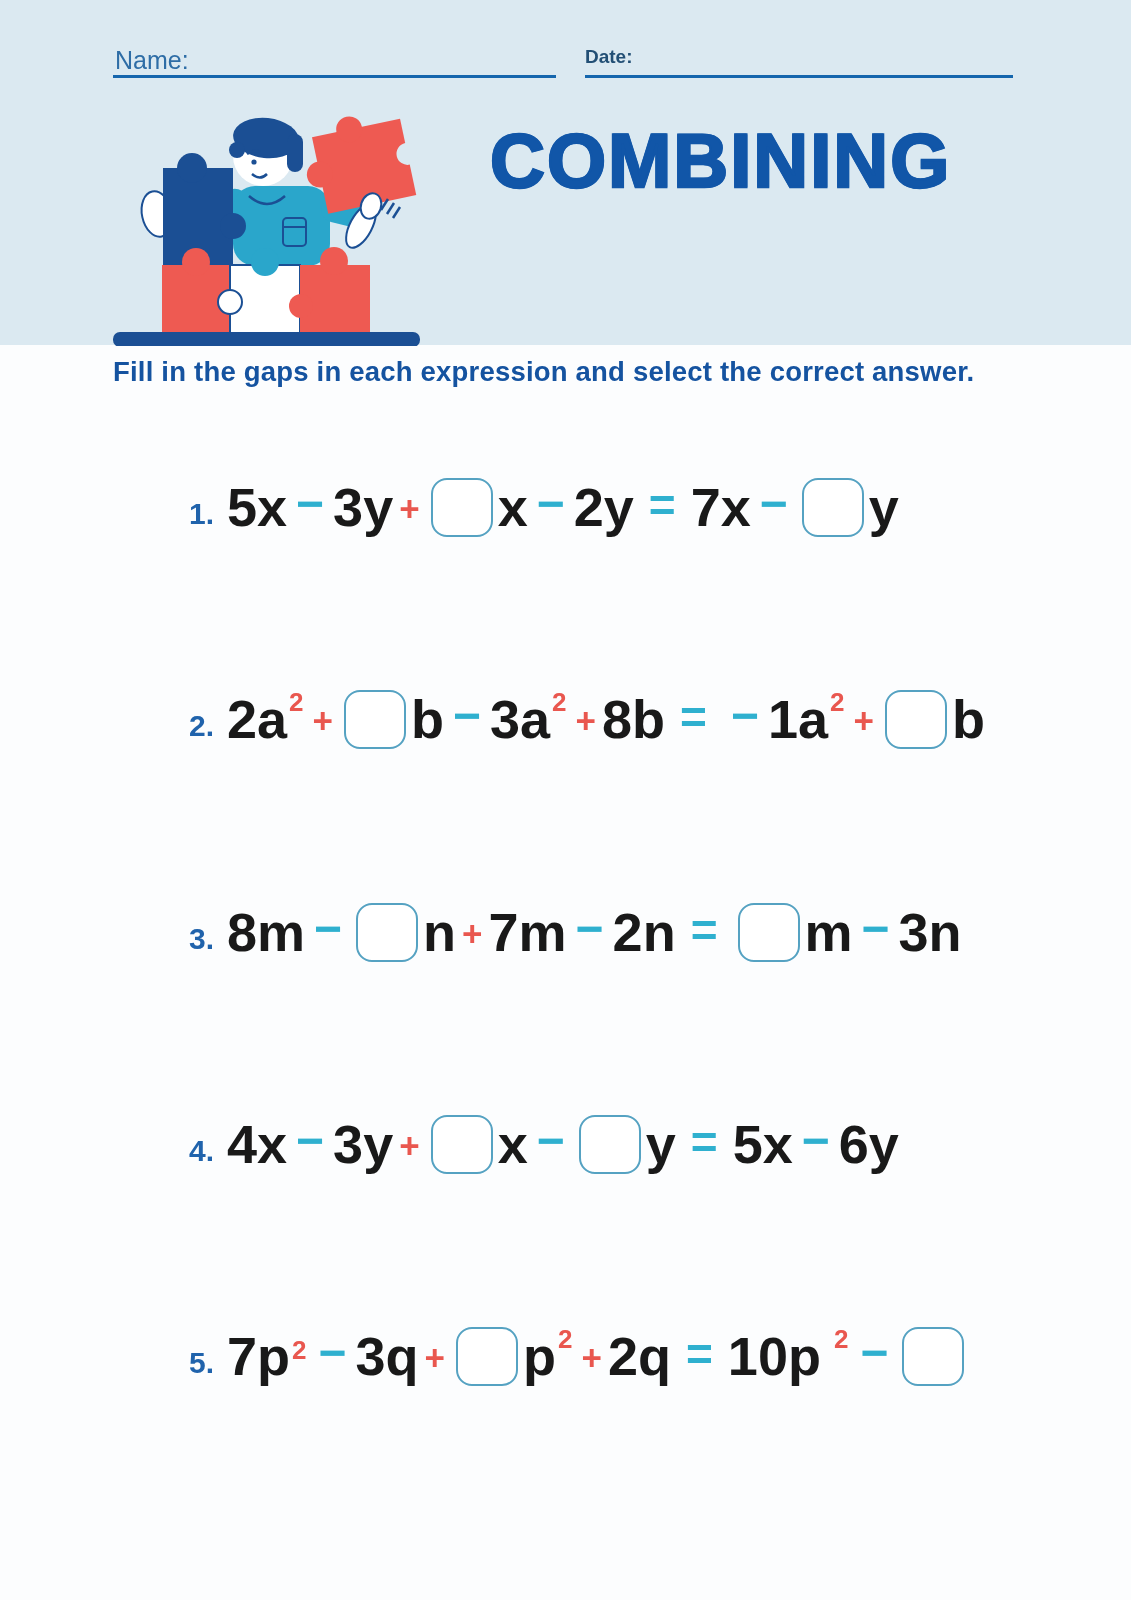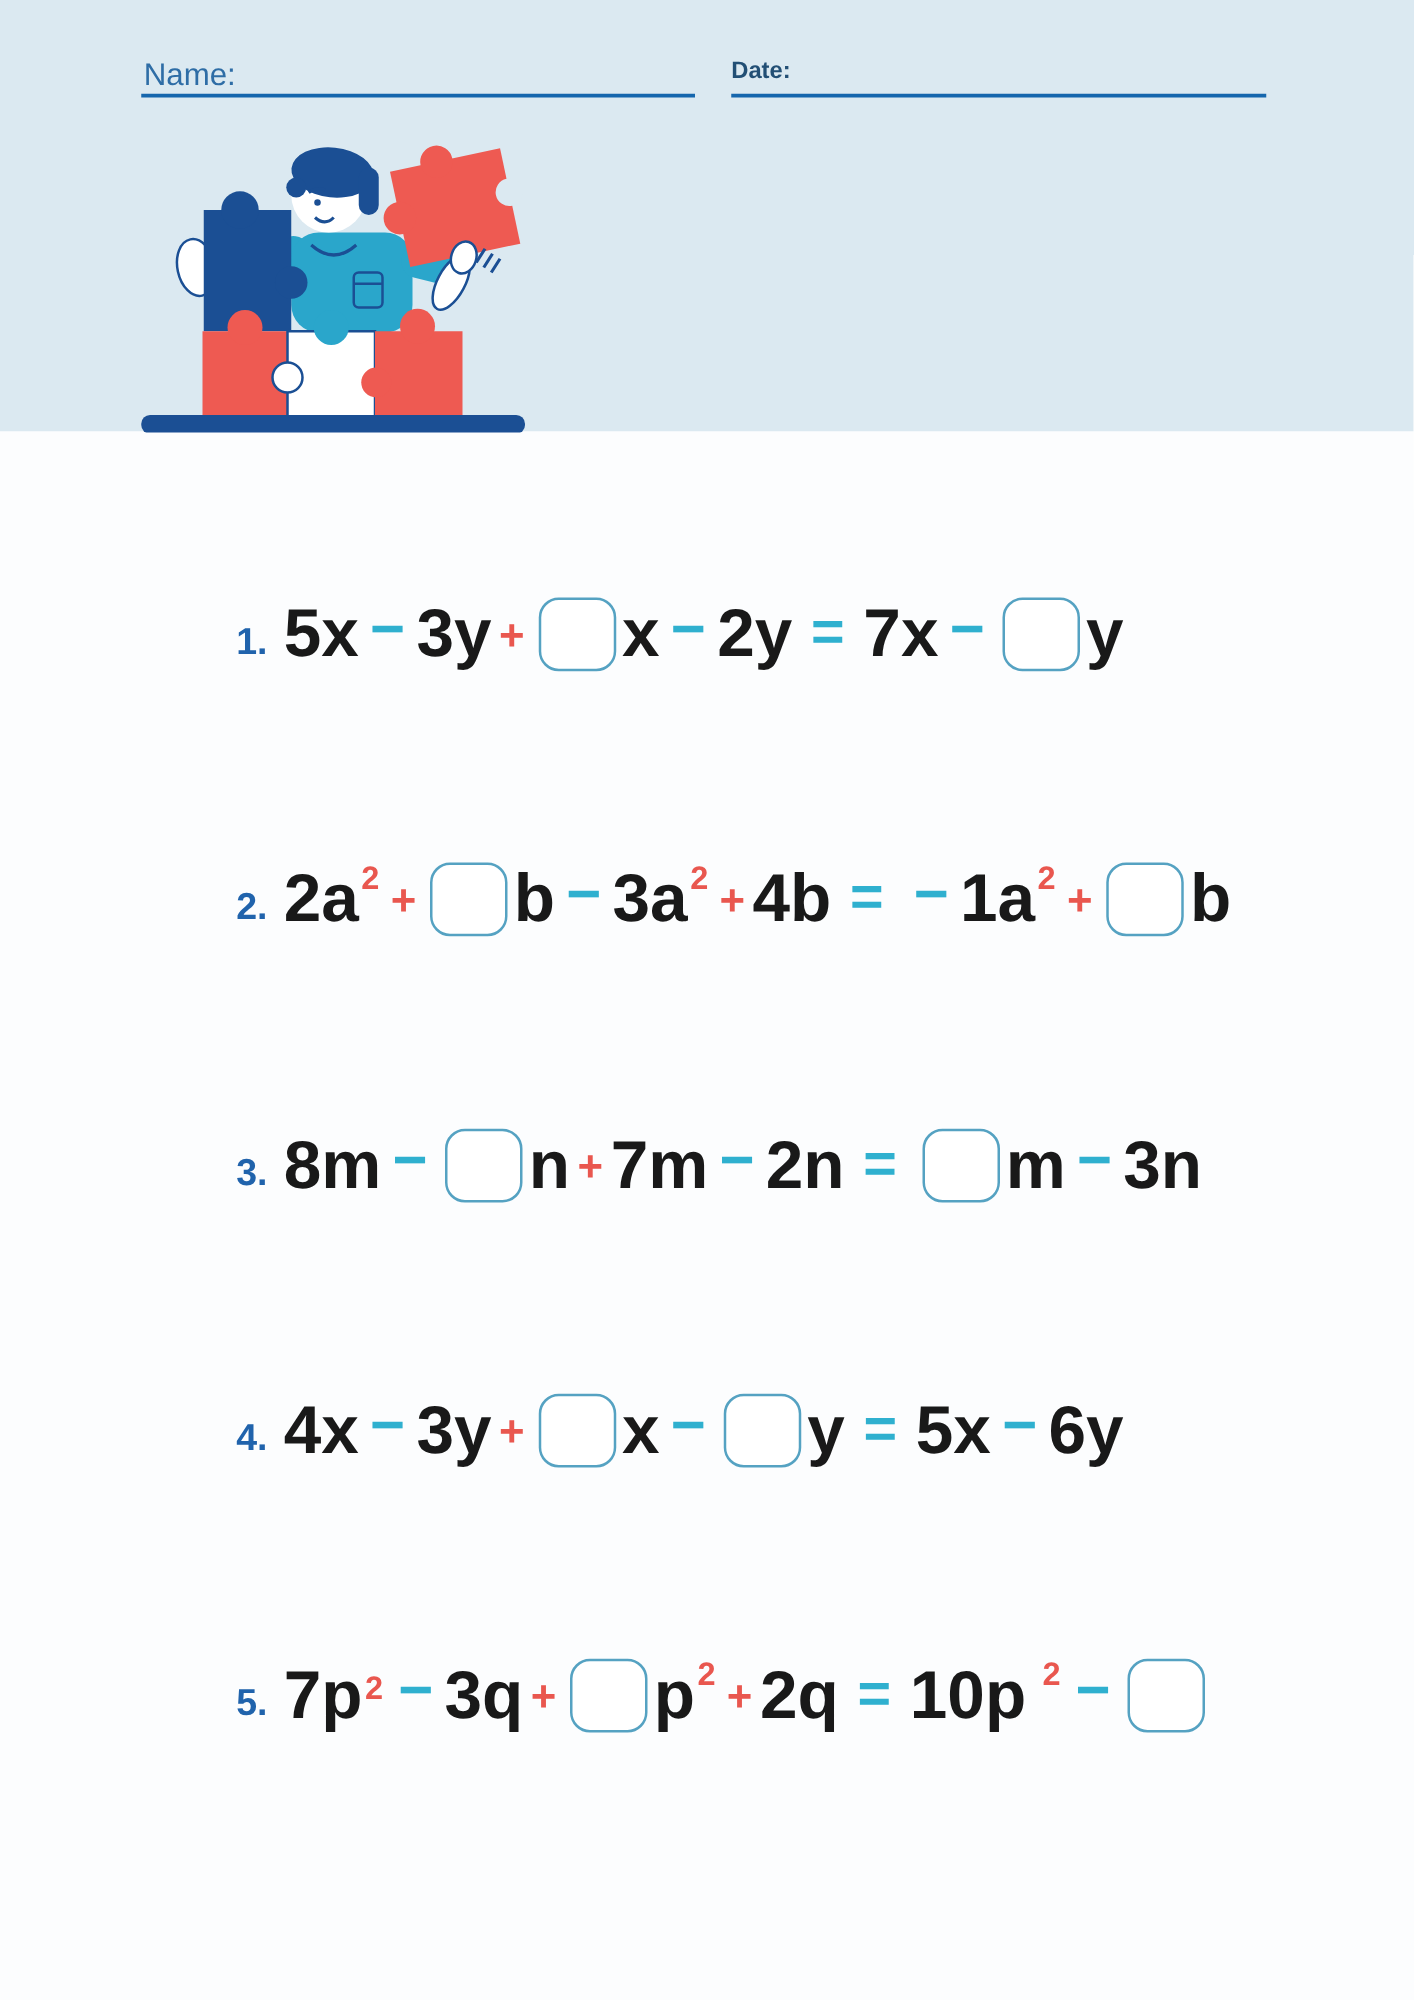--- a/index.html
+++ b/index.html
@@ -109,23 +109,25 @@
         <circle cx="160" cy="156" r="14" fill="#2aa6cb"></circle>
         <rect x="195" y="159" width="70" height="68" fill="#ee5a52"></rect>
         <circle cx="229" cy="155" r="14" fill="#ee5a52"></circle>
         <circle cx="196" cy="200" r="12" fill="#ee5a52"></circle>
       </g>
 
       <rect x="8" y="226" width="307" height="15" rx="7" fill="#1b4f94"></rect>
     </svg>
 
     <div class="title">
+      <div>COMBINING</div>
     </div>
   </div>
 
+  <div class="instruction">Fill in the gaps in each expression and select the correct answer.</div>
 
   <div id="problems">
       <div class="problem-row">
         <span class="p-num">1.</span>
         <span class="term">5x</span>
         <span class="op minus">−</span>
         <span class="term">3y</span>
         <span class="op plus">+</span>
         <span class="answer-box"></span>
         <span class="term">x</span>
@@ -141,21 +143,21 @@
         <span class="p-num">2.</span>
         <span class="term">2a</span>
         <span class="sup">2</span>
         <span class="op plus">+</span>
         <span class="answer-box"></span>
         <span class="term">b</span>
         <span class="op minus">−</span>
         <span class="term">3a</span>
         <span class="sup">2</span>
         <span class="op plus">+</span>
-        <span class="term">4b</span>
+        <span class="term">8b</span>
         <span class="op eq">=</span>
         <span class="op minus">−</span>
         <span class="term">1a</span>
         <span class="sup">2</span>
         <span class="op plus">+</span>
         <span class="answer-box"></span>
         <span class="term">b</span>
       </div>
       <div class="problem-row">
         <span class="p-num">3.</span>

